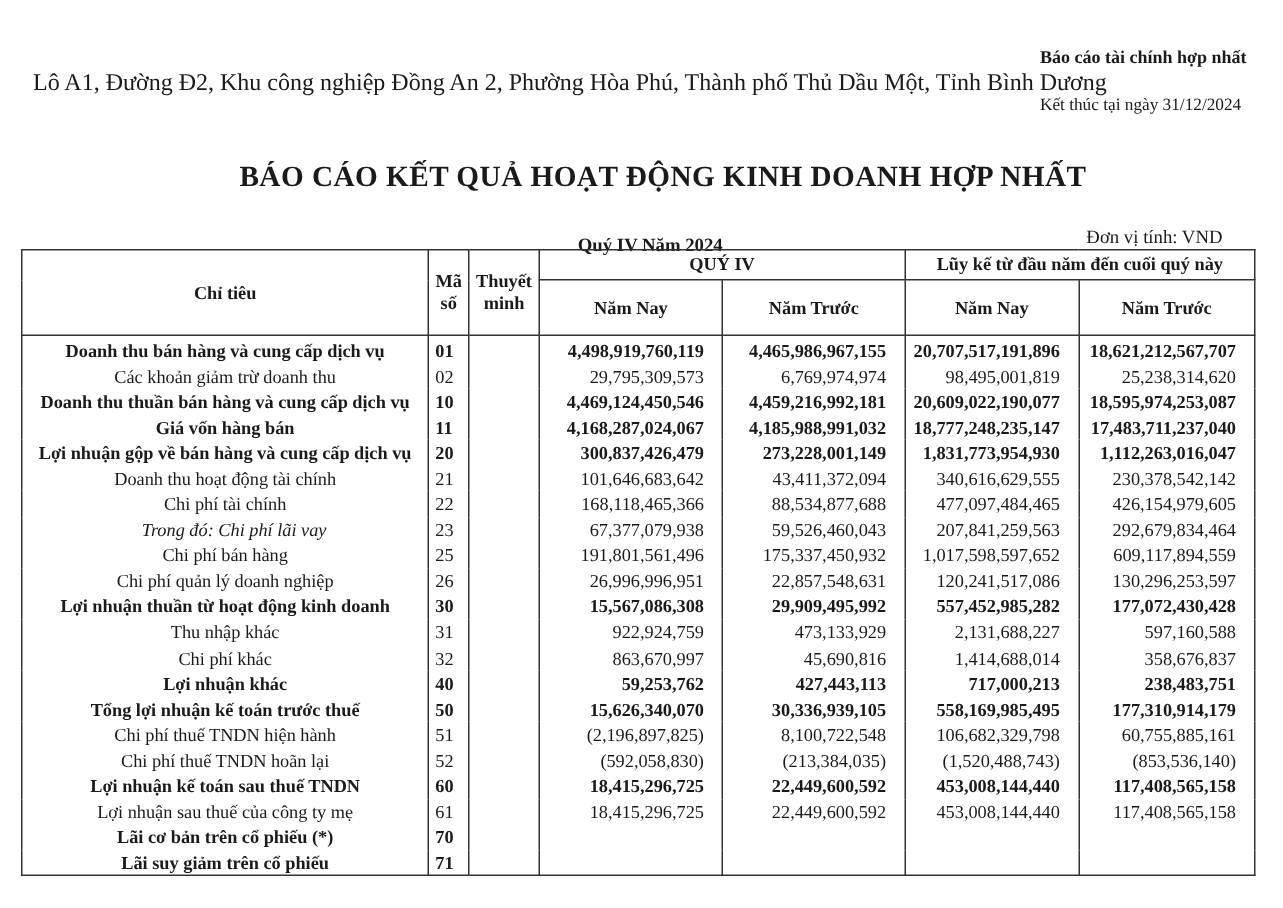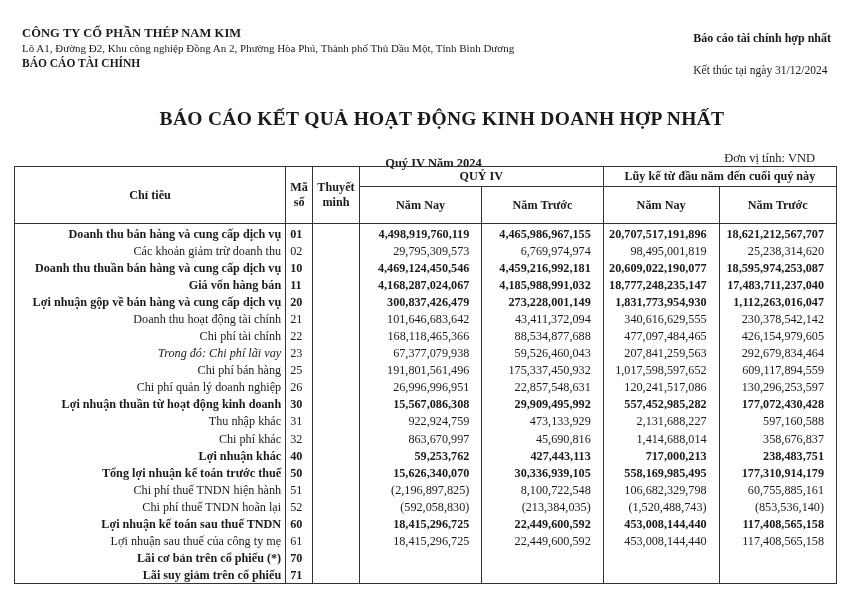--- a/index.html
+++ b/index.html
@@ -1,56 +1,54 @@
 <!DOCTYPE html>
 <html><head>
 <meta charset="utf-8">
 <style>
   html,body{margin:0;padding:0;background:#ffffff;}
   body{width:855px;height:605px;overflow:hidden;font-family:"Liberation Serif","DejaVu Serif",serif;color:#1a1a1a;position:relative;}
   .hdr-left{position:absolute;left:22px;top:26px;}
   .company{font-weight:bold;font-size:12.5px;letter-spacing:0.1px;}
-  .address{font-size:11px;margin-top:1px;text-align:center;}
+  .address{font-size:16px;margin-top:21px;text-align:center;}
   .report-type{font-weight:bold;font-size:11.5px;margin-top:3px;}
   .hdr-right{position:absolute;right:24px;top:31px;}
   .fin-title{font-weight:bold;font-size:12px;}
   .period-end{font-size:11.5px;margin-top:18px;}
   .main-title{position:absolute;left:0;right:0;top:108px;text-align:center;font-weight:bold;font-size:19.5px;letter-spacing:0.3px;padding-left:29px;}
   .sub-title{position:absolute;left:12px;right:0;top:135px;text-align:center;font-weight:bold;font-size:12.5px;margin-top:21px;}
   .unit{position:absolute;right:40px;top:151px;font-size:12.5px;}
   table{position:absolute;left:14px;top:166px;width:823px;border-collapse:collapse;font-size:12.2px;}
   th,td{border-left:1.3px solid #333;border-right:1.3px solid #333;padding:0 4px;}
   thead th{border:1.3px solid #333;font-weight:bold;text-align:center;}
   thead .h-group{height:20px;}
   thead .h-sub{height:36px;}
   thead .h-main{height:56px;}
   tbody tr{height:17.1px;}
   tbody td{line-height:16px;}
   tbody tr:first-child td{padding-top:2px;}
   tbody tr:last-child td{border-bottom:1.3px solid #333;}
-  td.name{text-align:right;padding-left:4px;white-space:nowrap;}
+  td.name{text-align:center;padding-left:4px;white-space:nowrap;}
   td.code{}
   td.num{text-align:right;padding-right:12px;white-space:nowrap;}
   tr.bold td{font-weight:bold;}
   tr.italic td.name{font-style:italic;padding-left:16px;}
   .col-name{width:268px;}
   .col-code{width:24px;}
   .col-note{width:36px;}
   .col-v{width:121px;}
   .col-v2{width:120px;}
   .col-v3{width:114px;}
   .col-v4{width:116px;}
 </style>
 </head>
 <body>
 
 <div class="hdr-left">
-  <div class="company">CÔNG TY CỔ PHẦN THÉP NAM KIM</div>
   <div class="address">Lô A1, Đường Đ2, Khu công nghiệp Đồng An 2, Phường Hòa Phú, Thành phố Thủ Dầu Một, Tỉnh Bình Dương</div>
-  <div class="report-type">BÁO CÁO TÀI CHÍNH</div>
 </div>
 <div class="hdr-right">
   <div class="fin-title">Báo cáo tài chính hợp nhất</div>
   <div class="period-end">Kết thúc tại ngày 31/12/2024</div>
 </div>
 
 <div class="main-title">BÁO CÁO KẾT QUẢ HOẠT ĐỘNG KINH DOANH HỢP NHẤT</div>
 <div class="sub-title">Quý IV Năm 2024</div>
 <div class="unit">Đơn vị tính: VND</div>
 

